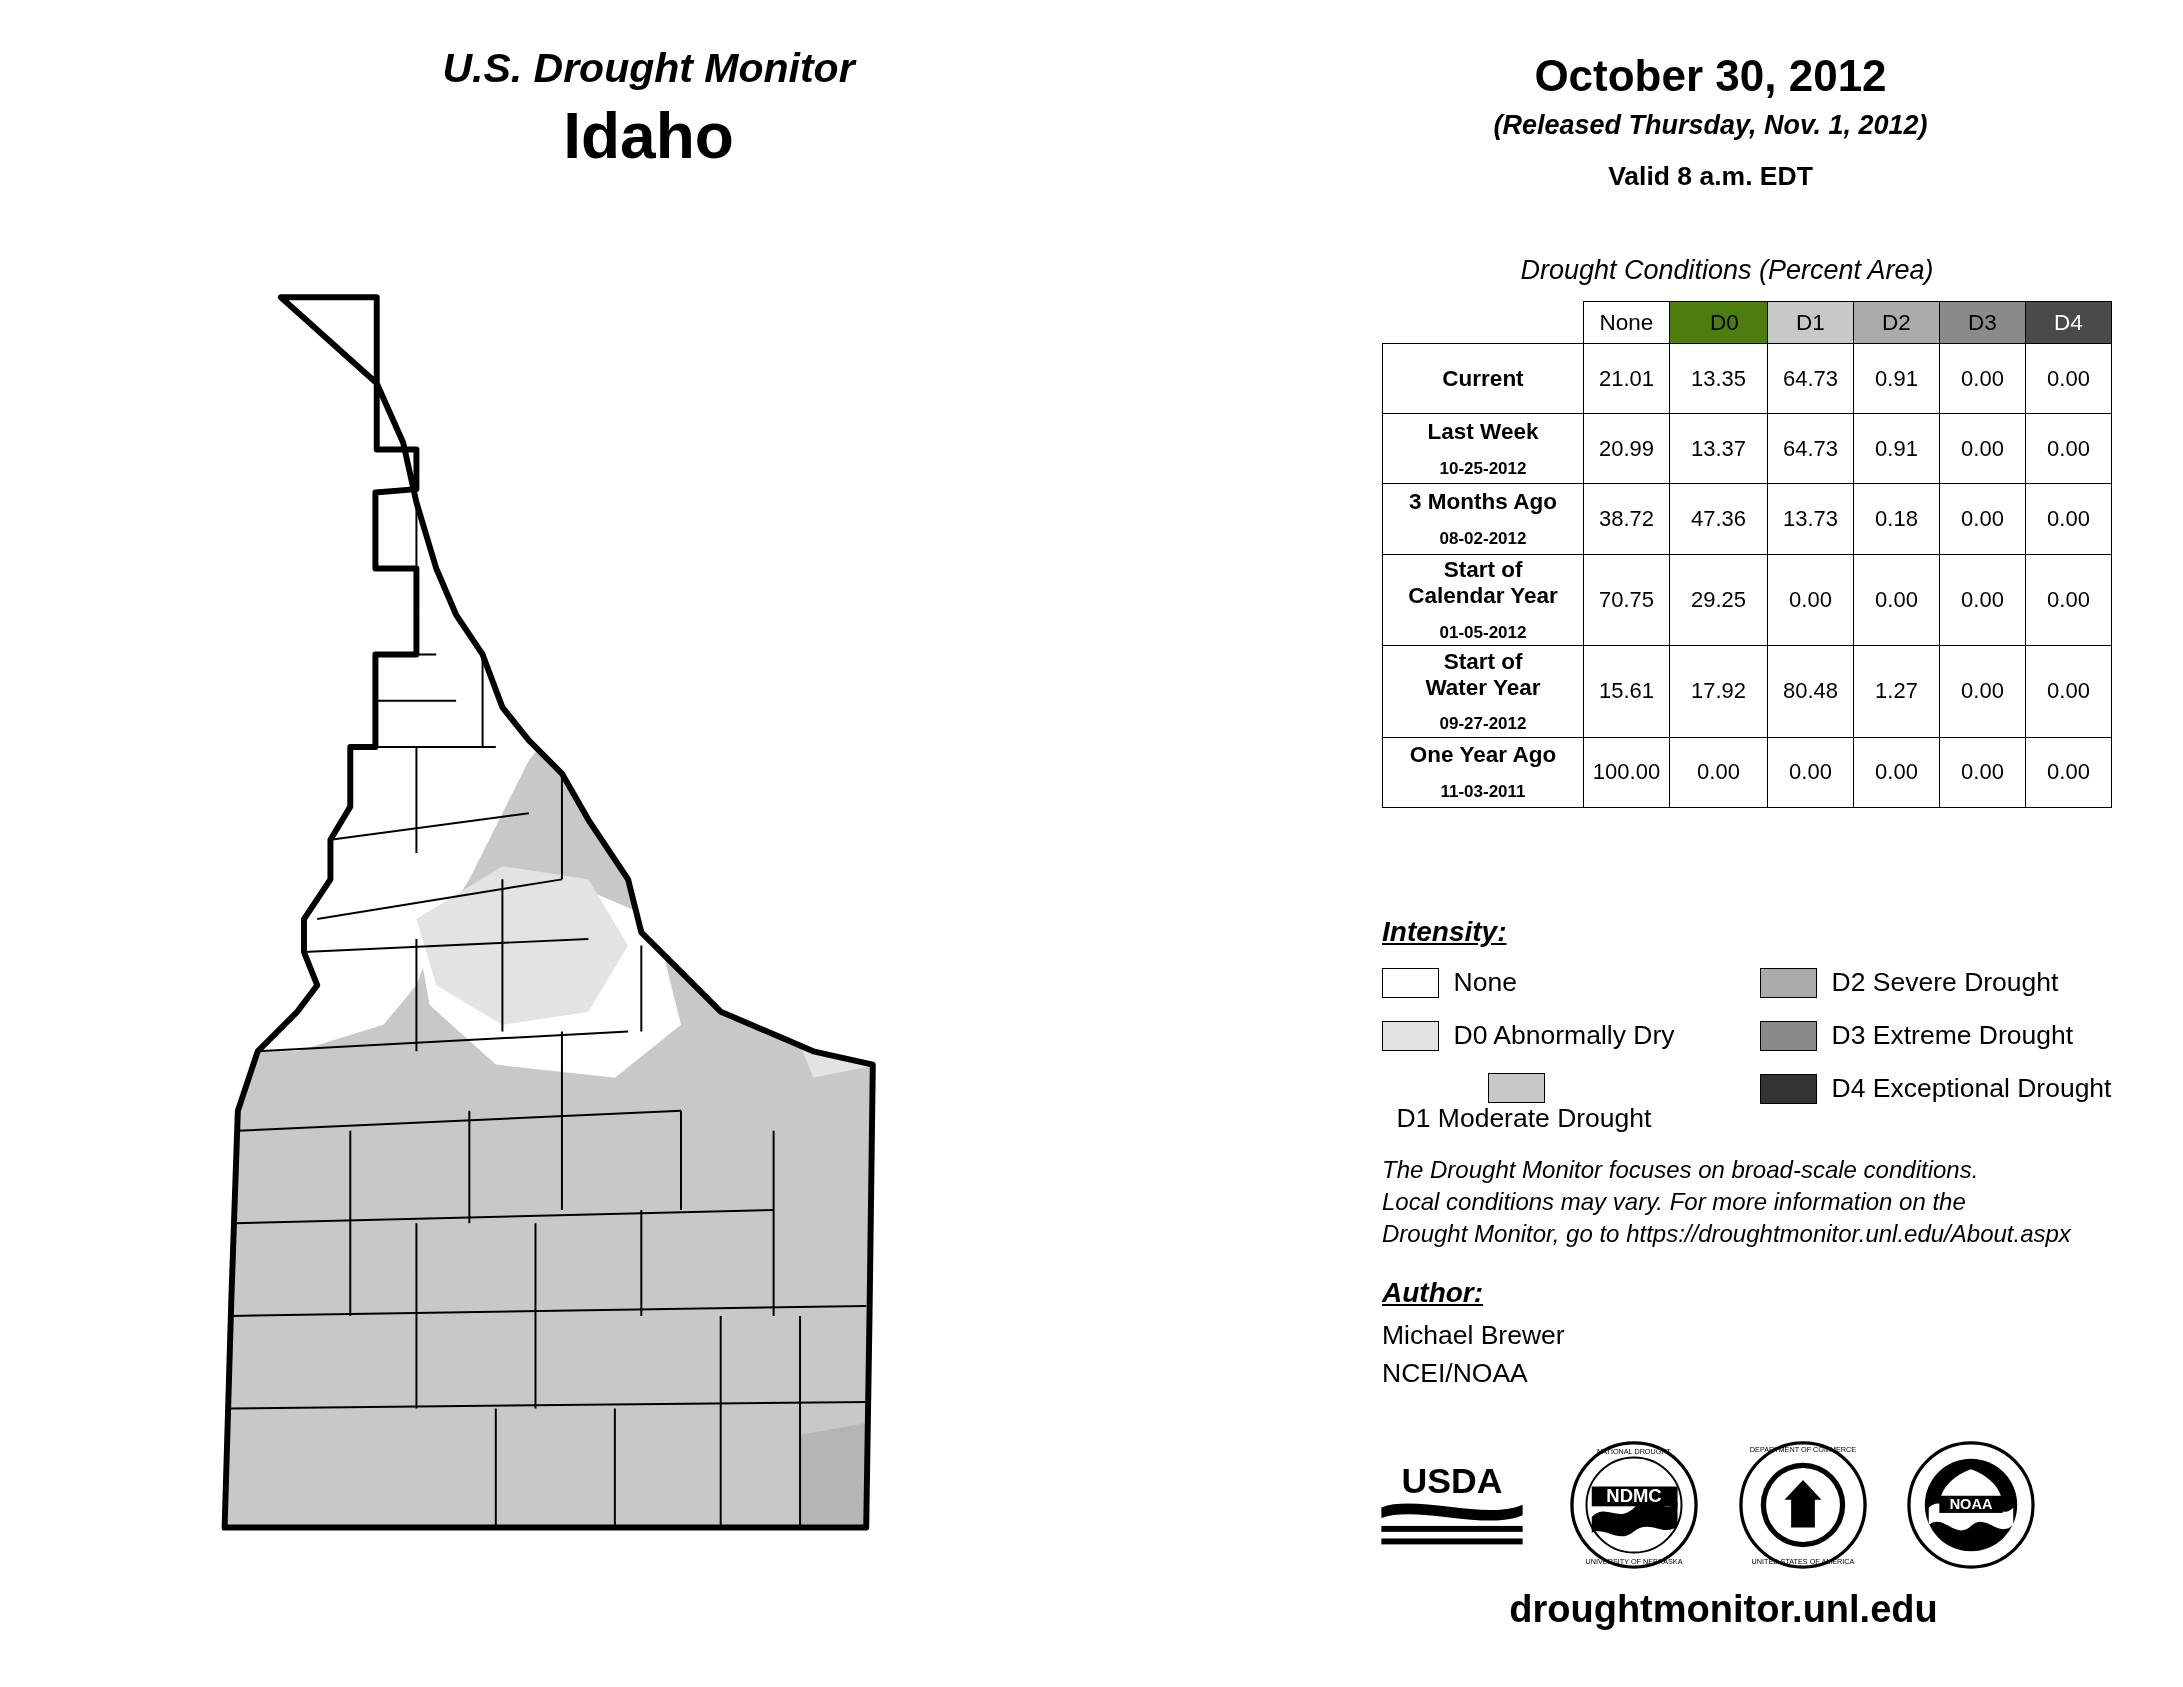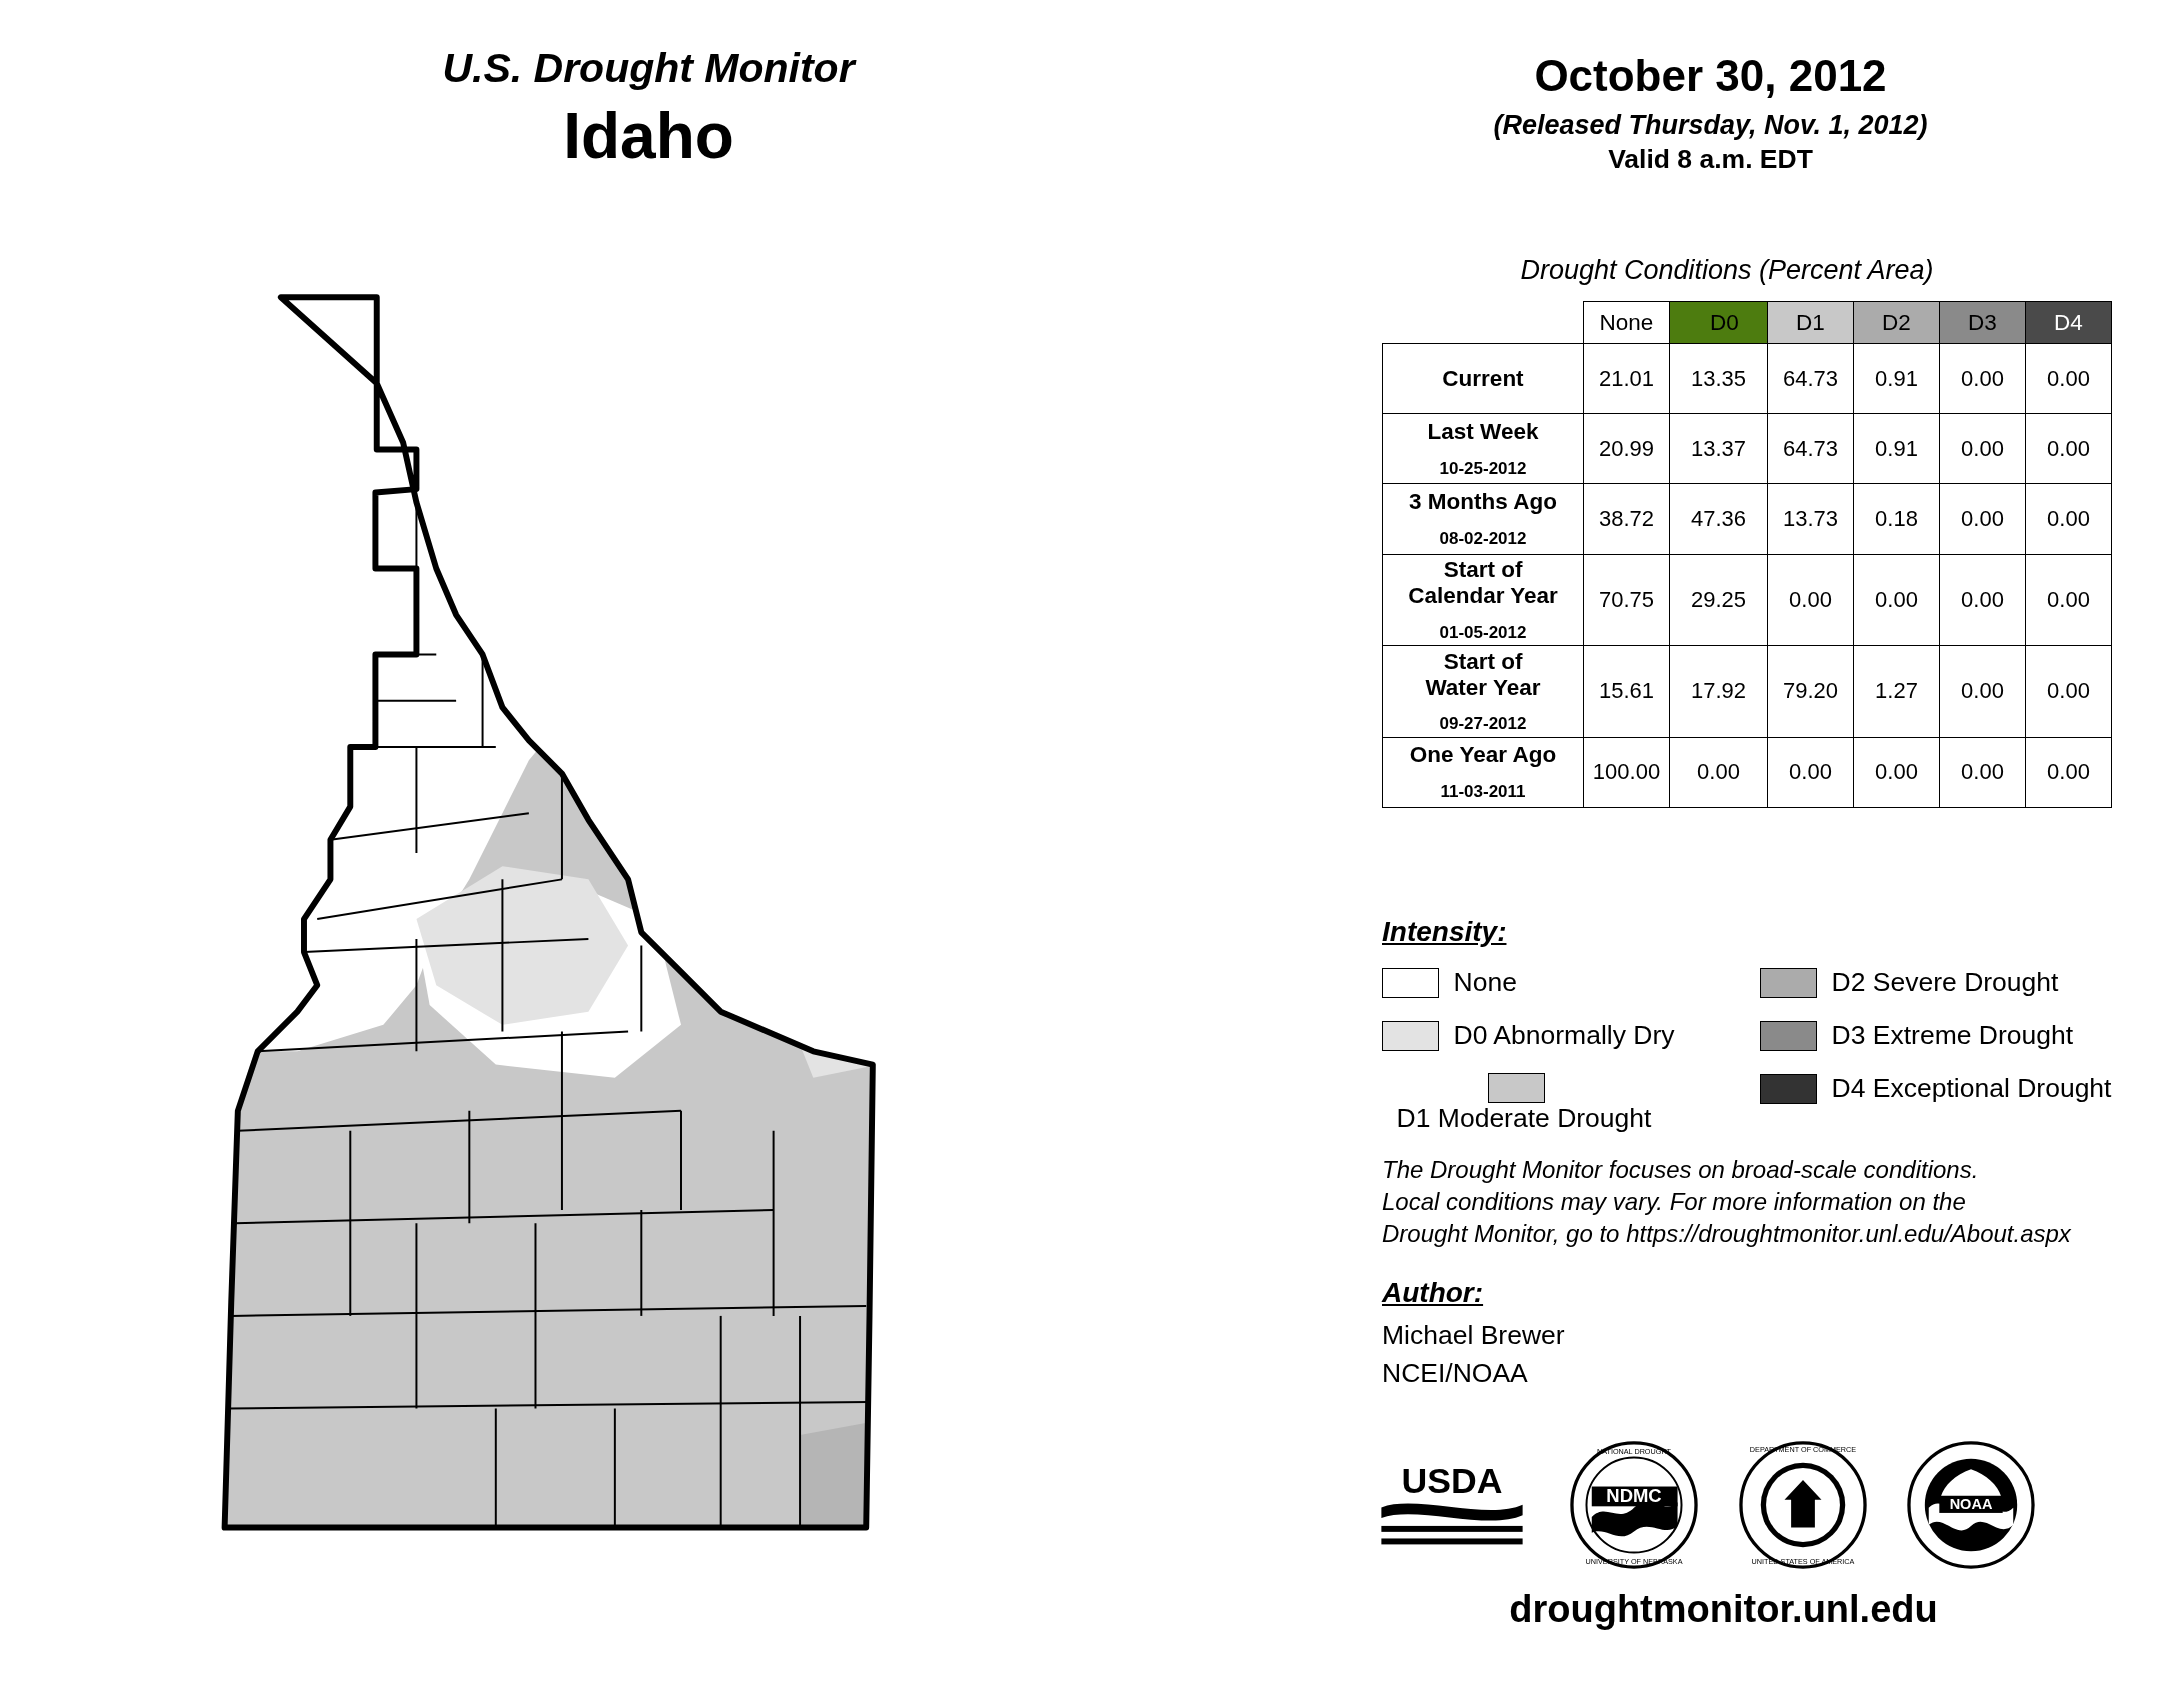--- a/index.html
+++ b/index.html
@@ -76,21 +76,21 @@
   }
   #date-released {
     font-weight: bold;
     font-style: italic;
     font-size: 27px;
     margin-top: 9.3px;
   }
   #date-valid {
     font-weight: bold;
     font-size: 26.5px;
-    margin-top: 3px;
+    margin-top: 20px;
   }
 
   #table-title {
     position: absolute;
     left: 0;
     top: 255px;
     width: 860px;
     text-align: center;
     font-style: italic;
     font-size: 27px;
@@ -391,21 +391,21 @@
         <td>0.00</td>
       </tr>
       <tr>
         <td class="rowlabel">
           <span style="white-space:pre-line">Start of
 Water Year</span>
           <span class="sub">09-27-2012</span>
         </td>
         <td>15.61</td>
         <td>17.92</td>
-        <td>79.20</td>
+        <td>80.48</td>
         <td>1.27</td>
         <td>0.00</td>
         <td>0.00</td>
       </tr>
       <tr>
         <td class="rowlabel">
           <span>One Year Ago</span>
           <span class="sub">11-03-2011</span>
         </td>
         <td>100.00</td>

